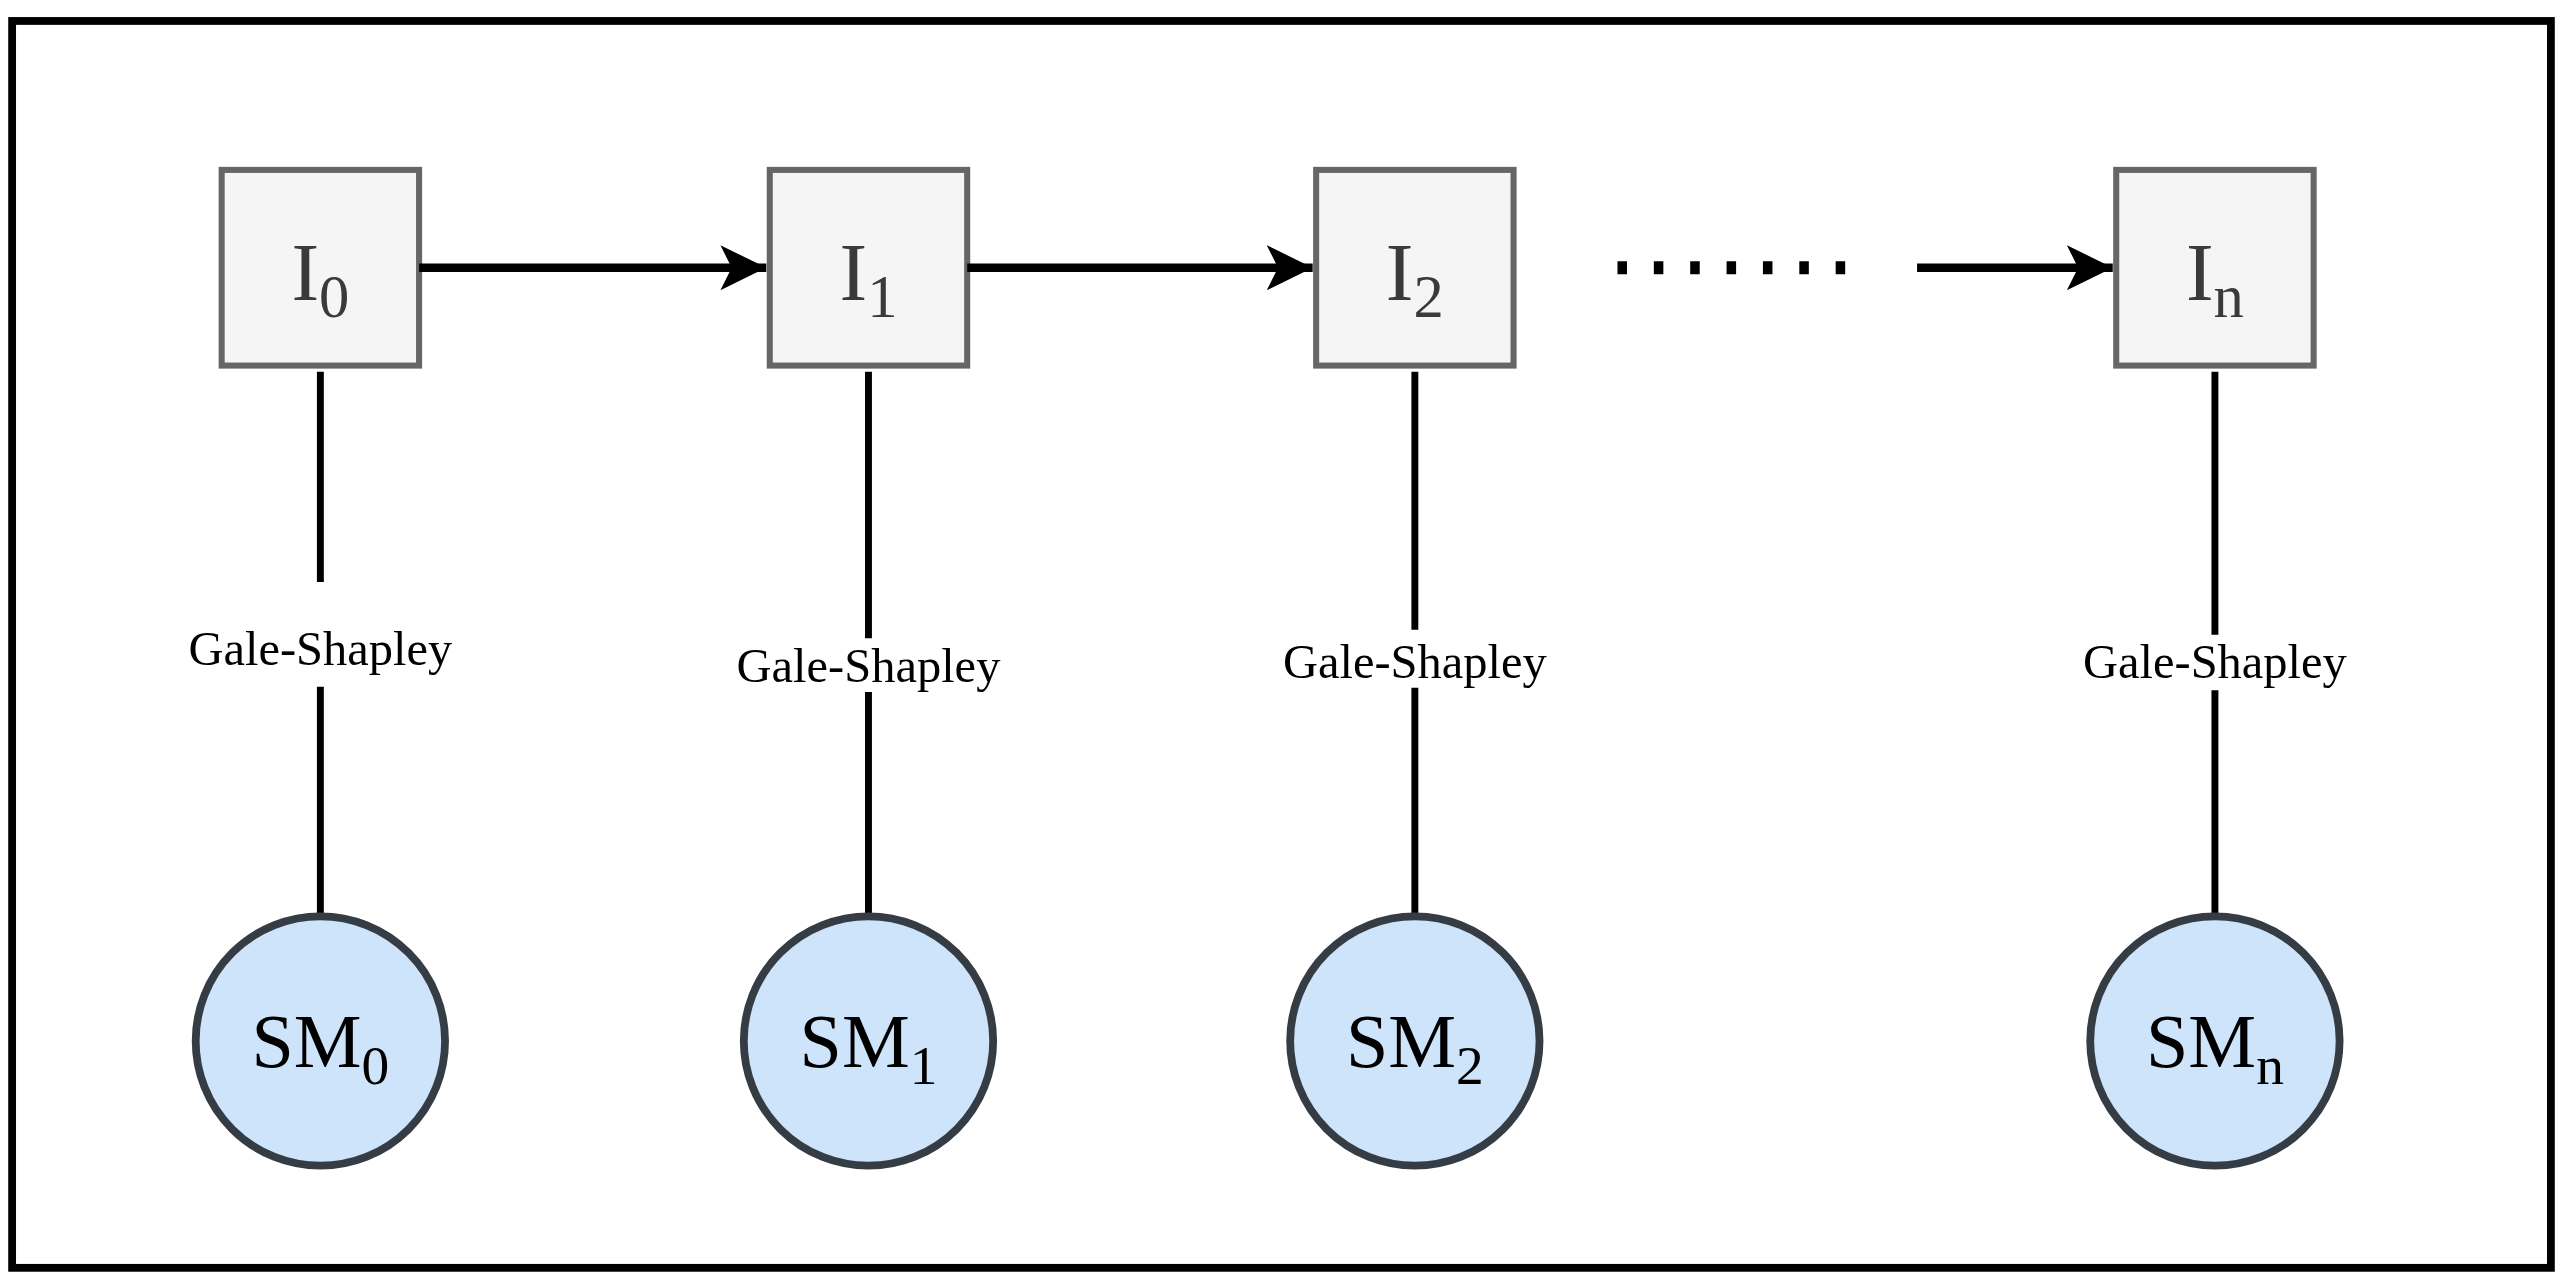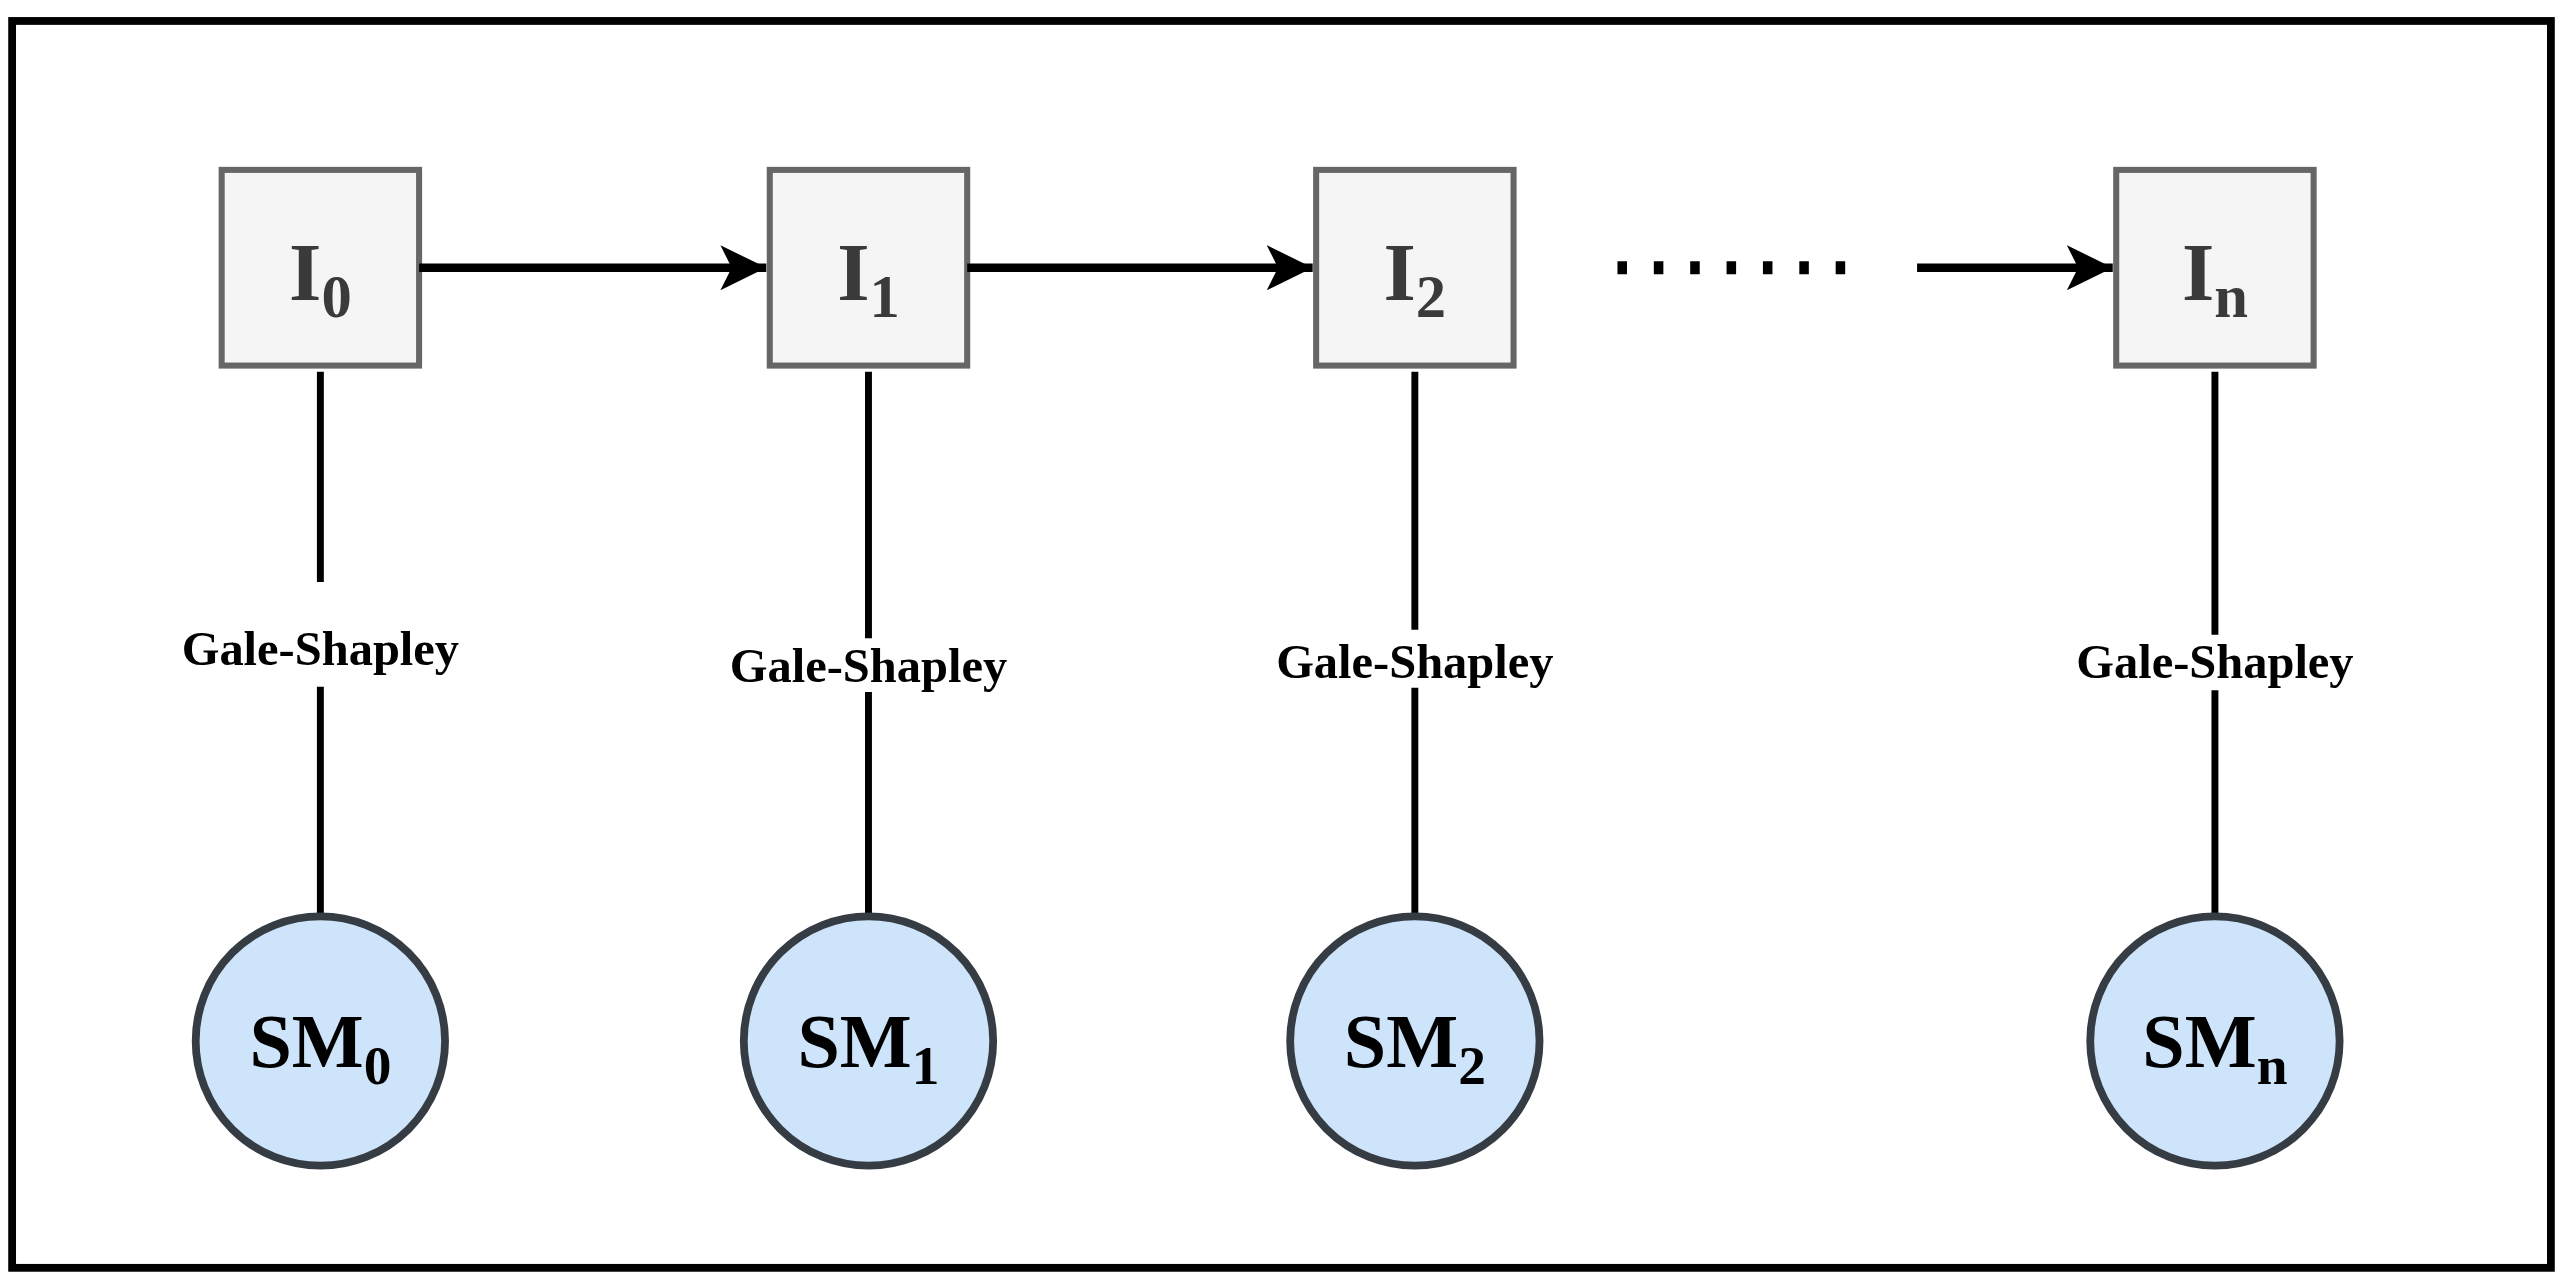--- a/index.html
+++ b/index.html
@@ -6,21 +6,20 @@
     margin: 0;
     padding: 0;
     background: #ffffff;
   }
   .stage {
     width: 2576px;
     height: 1281px;
     position: relative;
     background: #ffffff;
     overflow: hidden;
-    font-weight: bold;
   }
   svg.diagram {
     display: block;
     width: 2576px;
     height: 1281px;
   }
   text {
     font-family: "Liberation Serif", "DejaVu Serif", serif;
   }
   .box-label {

